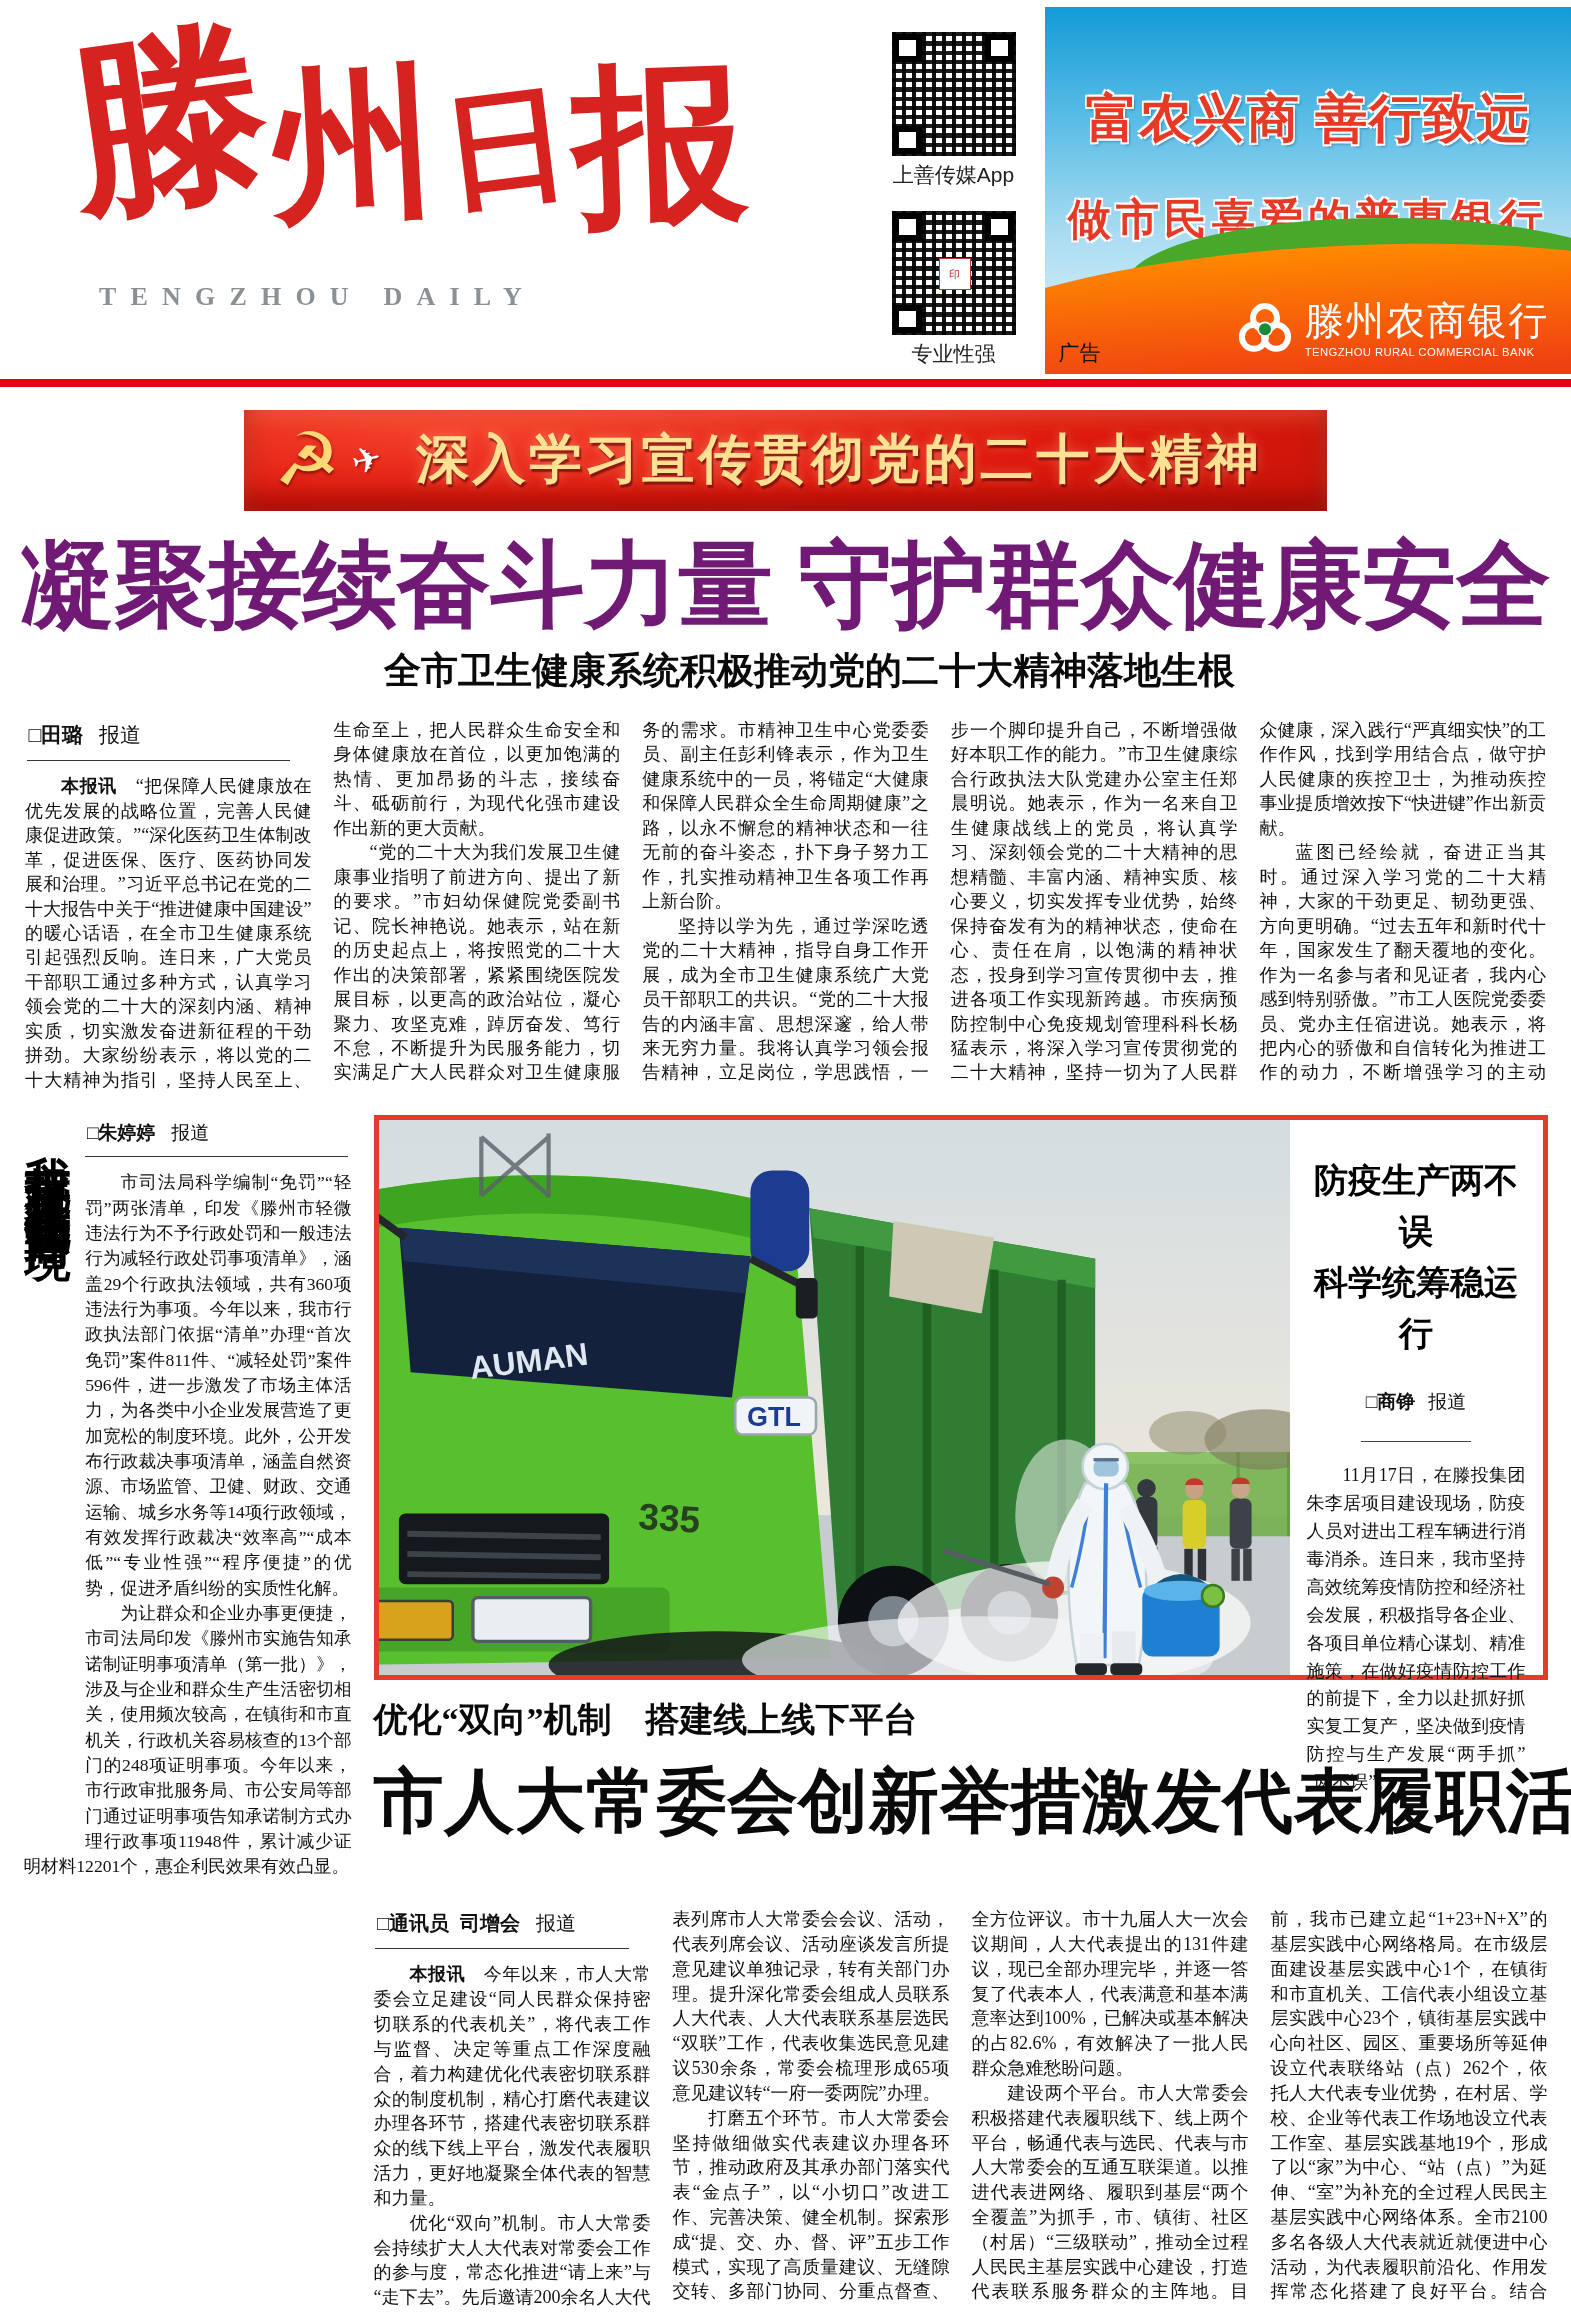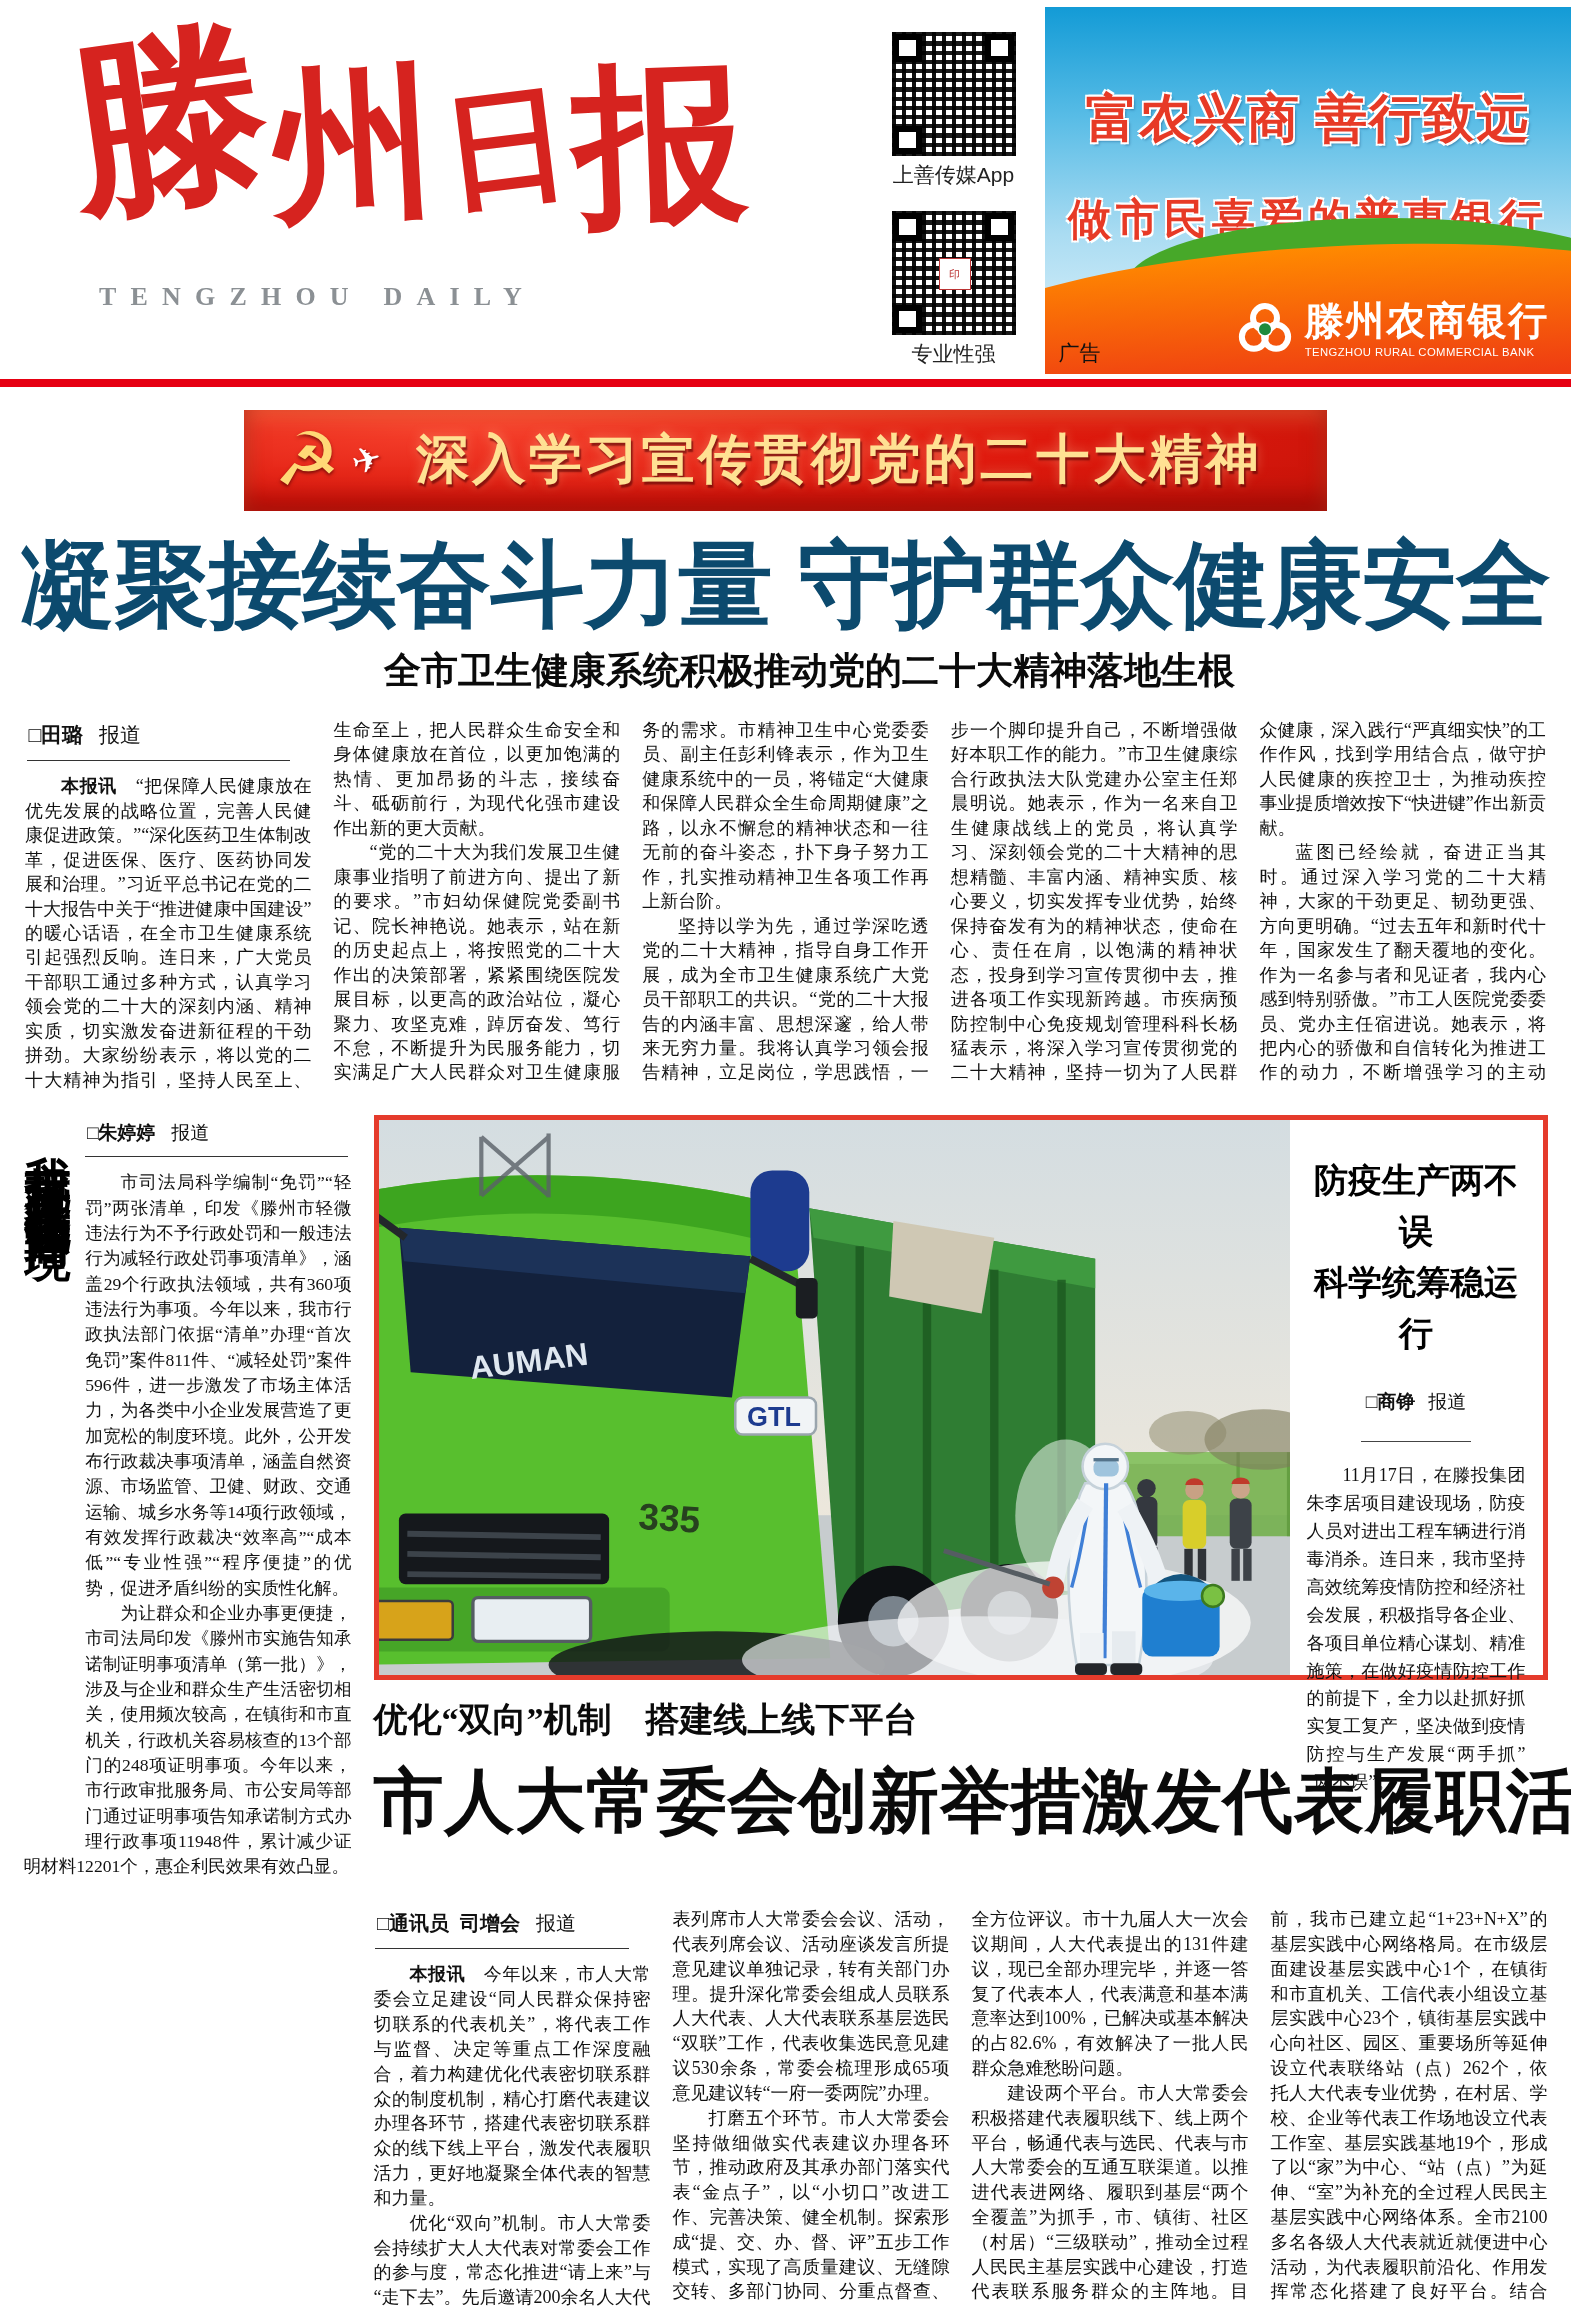--- a/index.html
+++ b/index.html
@@ -31,39 +31,39 @@
             font-size:52px;color:#e73a26;letter-spacing:1.7px;
             text-shadow:-1.7px -1.7px 0 #fff,1.7px -1.7px 0 #fff,-1.7px 1.7px 0 #fff,1.7px 1.7px 0 #fff,2.5px 3.4px 2.5px rgba(0,60,110,.45);}
   .ad-line2{margin-top:37px;text-align:center;font-family:"Liberation Sans",sans-serif;font-weight:900;
             font-size:43px;color:#e73a26;letter-spacing:5px;
             text-shadow:-1.7px -1.7px 0 #fff,1.7px -1.7px 0 #fff,-1.7px 1.7px 0 #fff,1.7px 1.7px 0 #fff;}
   .hill-green{position:absolute;right:-75px;bottom:22px;width:520px;height:134px;background:#47a829;border-radius:50% 50% 0 0;}
   .hill-orange{position:absolute;left:-126px;bottom:-65px;width:838px;height:193px;border-radius:50% 50% 0 0;
                background:linear-gradient(180deg,#ff8a00,#ef3d12 70%);transform:rotate(-3deg);}
   .ad-brand{position:absolute;right:22px;bottom:13.4px;display:flex;align-items:center;gap:10px;color:#fff;}
   .ad-brand-txt{display:flex;flex-direction:column;line-height:1.05;}
-  .ad-brand-cn{font-family:"Liberation Sans",sans-serif;font-weight:700;font-size:39px;letter-spacing:1.7px;}
+  .ad-brand-cn{font-family:"Liberation Sans",sans-serif;font-weight:400;font-size:39px;letter-spacing:1.7px;}
   .ad-brand-en{font-size:11.3px;letter-spacing:0.4px;margin-top:5px;font-family:"Liberation Sans",sans-serif;}
   .ad-tag{position:absolute;left:13.4px;bottom:6.7px;font-size:21px;color:#101010;font-family:"Liberation Sans",sans-serif;}
   
   .dateline{position:absolute;left:47px;top:345px;display:flex;align-items:baseline;gap:6.7px;
             font-family:"Liberation Sans",sans-serif;font-size:22.6px;font-weight:700;color:#000;white-space:nowrap;}
   .dateline .big8{color:#e60012;font-size:39px;font-weight:900;line-height:.8;margin:0 1.7px;}
   .red-rule{position:absolute;left:0;right:0;top:379px;height:7.5px;background:#e60012;}
   
   .banner{margin:23.5px auto 0;width:1083px;height:101px;display:flex;align-items:center;padding:0 30px;box-sizing:border-box;
           background:radial-gradient(120% 160% at 20% 20%,#f5402c 0%,#df1a0e 45%,#b90f06 100%);
           box-shadow:inset 0 -15px 25px rgba(120,0,0,.5), inset 0 8.4px 20px rgba(255,210,120,.25);}
   .banner-emblem{font-size:74px;color:#ffd876;line-height:1;text-shadow:0 1.7px 3.4px rgba(80,0,0,.7);}
   .banner-plane{font-size:35px;color:#fff;transform:rotate(-14deg);margin-left:11.7px;text-shadow:1.7px 1.7px 2.5px rgba(120,0,0,.7);}
   .banner-text{flex:1;text-align:center;font-family:"Liberation Sans",sans-serif;font-weight:900;font-size:53px;
                letter-spacing:3.4px;color:#ffe193;text-shadow:1.7px 2.5px 1.7px rgba(90,0,0,.65),0 0 11.7px rgba(255,240,190,.35);}
   
   .headline{margin:25px 17px 0;text-align:center;font-family:"Liberation Sans",sans-serif;font-weight:900;
-            font-size:94px;line-height:1.05;letter-spacing:0;color:#0c4a6e;white-space:nowrap;}
+            font-size:94px;line-height:1.05;letter-spacing:0;color:#701a75;white-space:nowrap;}
   .subhead{margin-top:11.7px;text-align:center;font-family:"Liberation Serif",serif;font-weight:700;font-size:37px;color:#0a0a0a;padding-left:48px;}
   
   .byline{font-family:"Liberation Sans",sans-serif;font-size:21px;font-weight:700;color:#111;
           border-bottom:1.7px solid #333;padding:3.4px 1.7px 10px;margin:0 22px 13.4px 1.7px;display:flex;gap:16px;align-items:baseline;}
   .byline .rpt{font-weight:400;}
   p.art{margin:0;text-indent:2em;}
   p.art b{font-family:"Liberation Sans",sans-serif;}
   
   .lead-cols{margin:22px 25px 0;height:379px;column-count:5;column-gap:22px;column-fill:auto;
              font-size:18px;line-height:1.36;text-align:justify;overflow:hidden;}

